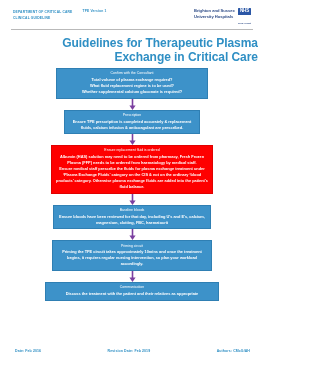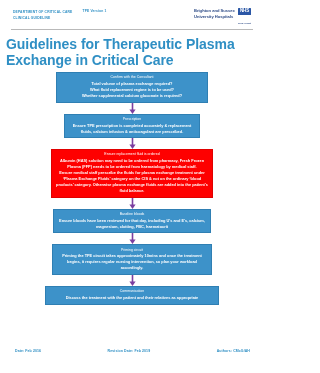--- a/index.html
+++ b/index.html
@@ -77,22 +77,22 @@
     letter-spacing: 0.1px;
   }
 
   .header-rule {
     height: 1px;
     background: #b9b9b9;
     margin: 4px 11px 0 11px;
   }
 
   .doc-title {
-    text-align: left;
-    font-size: 14px;
+    text-align: right;
+    font-size: 12px;
     font-weight: bold;
     color: #2f8fc4;
     letter-spacing: -0.05px;
     margin-top: 6px;
     padding: 0 6px;
   }
 
   
   .flow {
     margin-top: 4px;

